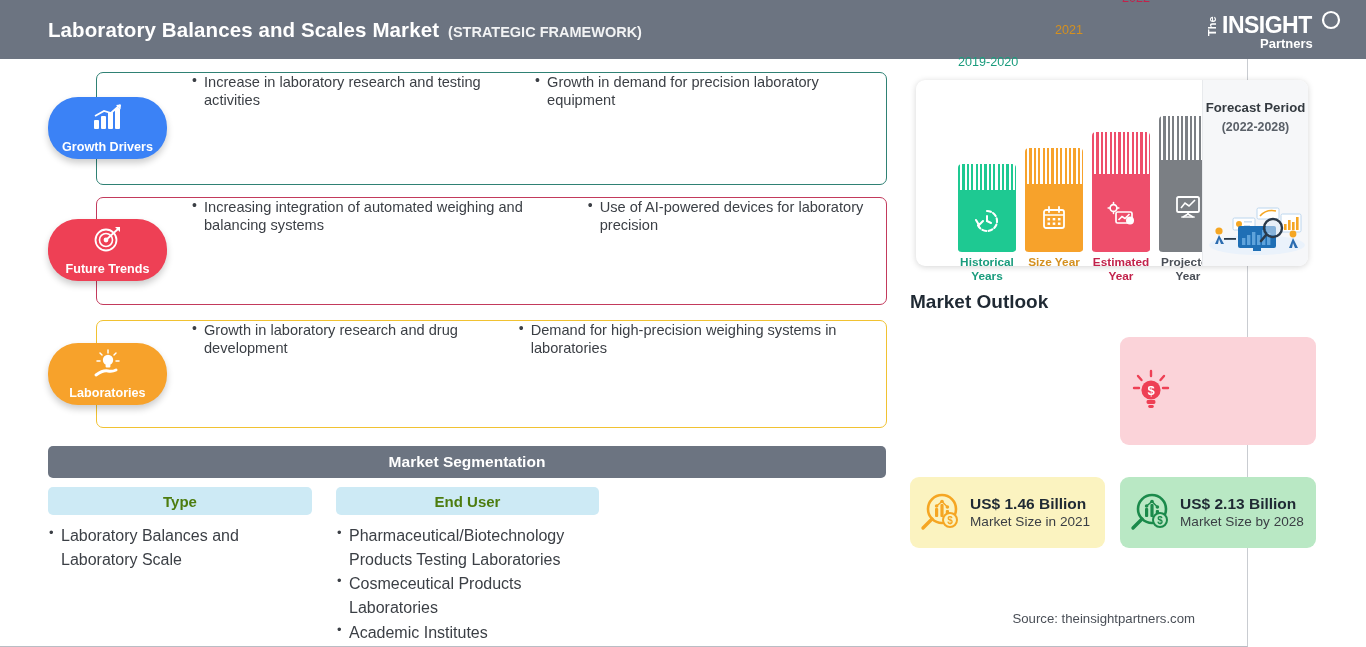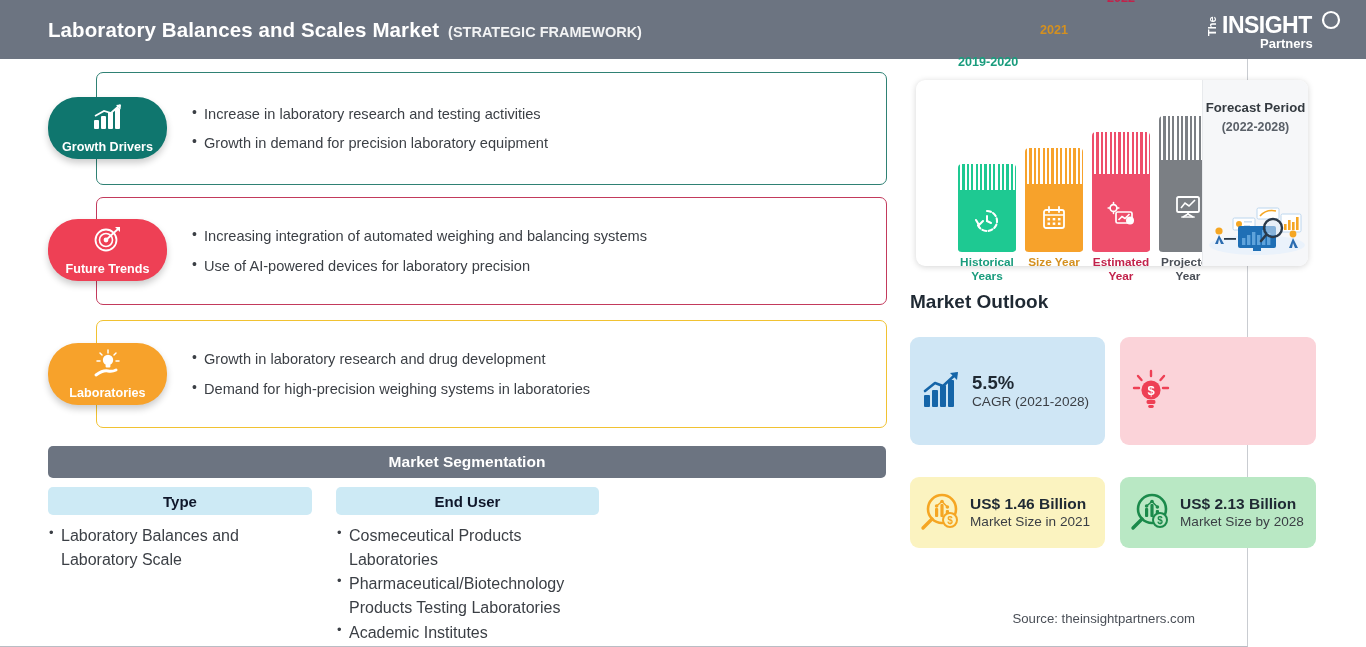--- a/index.html
+++ b/index.html
@@ -36,56 +36,56 @@
   
   .panel {
     position: absolute; left: 96px; width: 791px;
     border: 1px solid #2e8b77; border-radius: 7px; background: #fff;
   }
   .panel.p1 { top: 72px;  height: 113px; border-color: #2f8174; }
   .panel.p2 { top: 197px; height: 108px; border-color: #c33a5c; }
   .panel.p3 { top: 320px; height: 108px; border-color: #f1c232; }
   .panel-bullets {
     position: absolute; left: 95px; top: 0; right: 12px; height: 100%;
-    display: flex; flex-direction: column; justify-content: center; gap: 11px;
+    display: flex; flex-direction: row; justify-content: center; gap: 11px;
   }
   .blt { font-size: 14.6px; color: #3b3f45; line-height: 1.25;
          position: relative; padding-left: 12px; }
   .blt::before {
     content: "•"; position: absolute; left: 0; top: -1px;
     font-size: 14px; color: #3b3f45;
   }
 
   
   .badge {
     position: absolute; width: 119px; height: 62px; border-radius: 30px;
     display: flex; flex-direction: column; align-items: center;
     justify-content: flex-end; padding-bottom: 5px;
     box-shadow: 0 4px 7px rgba(0,0,0,.20);
   }
-  .badge.b1 { left: 48px; top: 97px;  background: #0f766e; justify-content: flex-end; }
+  .badge.b1 { left: 48px; top: 97px;  background: #3b82f6; justify-content: flex-end; }
   .badge.b2 { left: 48px; top: 219px; background: #ee4055; }
   .badge.b3 { left: 48px; top: 343px; background: #f7a22b; }
   .badge-ico { position: absolute; top: 6px; left: 50%; transform: translateX(-50%); }
   .badge-label {
     font-size: 12.6px; font-weight: bold; color: #ffffff; white-space: nowrap;
   }
 
   
   .seg-header {
     position: absolute; left: 48px; top: 446px; width: 838px; height: 32px;
     background: #6c7481; border-radius: 5px;
     display: flex; align-items: center; justify-content: center;
   }
   .seg-header span { font-size: 15.5px; font-weight: bold; color: #fff; }
   .seg-pill {
     position: absolute; height: 28px; background: #cdeaf5; border-radius: 5px;
     display: flex; align-items: center; justify-content: center;
   }
-  .seg-pill span { font-size: 15px; font-weight: bold; color: #0f172a; }
+  .seg-pill span { font-size: 15px; font-weight: bold; color: #4d7c0f; }
   .seg-pill.c1 { left: 48px;  top: 487px; width: 264px; }
   .seg-pill.c2 { left: 336px; top: 487px; width: 263px; }
   .seg-list { position: absolute; top: 524px; }
   .seg-list.c1 { left: 48px;  width: 270px; }
   .seg-list.c2 { left: 336px; width: 272px; }
   .seg-item {
     font-size: 16px; color: #3b3f45; line-height: 1.48;
     position: relative; padding-left: 13px; margin-bottom: 1px;
   }
   .seg-item::before {
@@ -94,22 +94,22 @@
 
   
   .forecast-card {
     position: absolute; left: 916px; top: 80px; width: 392px; height: 186px;
     background: #fff; border-radius: 9px;
     box-shadow: 0 1px 6px rgba(0,0,0,.17);
   }
   .fc-bars { position: absolute; left: 14px; top: 0; width: 270px; height: 100%; }
   .barcol { position: absolute; bottom: 14px; width: 58px; }
   .bar-year {
-    position: absolute; width: 100%; text-align: center;
-    font-size: 12.6px; font-weight: bold; white-space: nowrap;
+    position: absolute; width: 100%; text-align: right;
+    font-size: 12.6px; font-weight: normal; white-space: nowrap;
   }
   .bar-body { position: relative; border-radius: 4px; overflow: hidden; }
   .bar-stripes { width: 100%; height: 100%; }
   .bar-solid {
     position: absolute; left: 0; bottom: 0; width: 100%;
     display: flex; align-items: center; justify-content: center;
   }
   .bar-caption {
     position: absolute; width: 100%; text-align: center; top: 100%;
     margin-top: 4px; font-size: 11.8px; font-weight: bold; line-height: 1.18;
@@ -239,22 +239,22 @@
   <div class="seg-pill c1">
     <span>Type</span>
   </div>
   <div class="seg-pill c2">
     <span>End User</span>
   </div>
   <div class="seg-list c1">
     <div class="seg-item">Laboratory Balances and Laboratory Scale</div>
   </div>
   <div class="seg-list c2">
+    <div class="seg-item">Pharmaceutical/Biotechnology Products Testing Laboratories</div>
     <div class="seg-item">Cosmeceutical Products Laboratories</div>
-    <div class="seg-item">Pharmaceutical/Biotechnology Products Testing Laboratories</div>
     <div class="seg-item">Academic Institutes</div>
   </div>
 
   <div class="forecast-card">
     <div class="fc-bars">
 
       <div class="barcol" id="bc0" style="left:28px;">
         <div class="bar-year" style="top: -109px; color: rgb(26, 156, 125);">2019-2020</div>
         <div class="bar-body" style="height: 88px;">
           <div class="bar-stripes" style="background: repeating-linear-gradient(90deg, rgb(30, 201, 146) 0px, rgb(30, 201, 146) 2.2px, rgb(255, 255, 255) 2.2px, rgb(255, 255, 255) 4.4px);"></div>
@@ -376,38 +376,20 @@
             <circle cx="88" cy="36" r="3.4" fill="#f5a623"></circle>
             <path d="M88 40 l-4 10 l3 0 l1 -5 l2 5 l3 0 z" fill="#2b6cb0"></path>
           </g>
         </svg>
       </div>
     </div>
   </div>
 
   <div class="outlook-title">Market Outlook</div>
 
-  <div class="ocard o1">
-    <div class="ocard-ico" style="width:62px;">
-      <svg width="42" height="40" viewBox="0 0 42 40">
-        <g fill="#1565a8">
-          <rect x="4" y="24" width="6" height="12" rx="1"></rect>
-          <rect x="12" y="19" width="6" height="17" rx="1"></rect>
-          <rect x="20" y="14" width="6" height="22" rx="1"></rect>
-          <rect x="28" y="9" width="6" height="27" rx="1"></rect>
-        </g>
-        <path d="M5 20 L15 12 L23 15 L36 3" stroke="#1565a8" stroke-width="2.6" fill="none" stroke-linecap="round" stroke-linejoin="round"></path>
-        <path d="M30 2 L38 1 L37 9 Z" fill="#1565a8"></path>
-      </svg>
-    </div>
-    <div class="ocard-txt">
-      <div class="ocard-val">5.5%</div>
-      <div class="ocard-desc">CAGR (2021-2028)</div>
-    </div>
-  </div>
 
   <div class="ocard o2">
     <div class="ocard-ico" style="width:62px;">
       <svg width="44" height="44" viewBox="0 0 44 44">
         <g stroke="#ee4055" stroke-width="2.4" stroke-linecap="round">
           <line x1="22" y1="2" x2="22" y2="7"></line>
           <line x1="9" y1="7" x2="12.5" y2="11"></line>
           <line x1="35" y1="7" x2="31.5" y2="11"></line>
           <line x1="5" y1="19" x2="10" y2="19"></line>
           <line x1="39" y1="19" x2="34" y2="19"></line>

